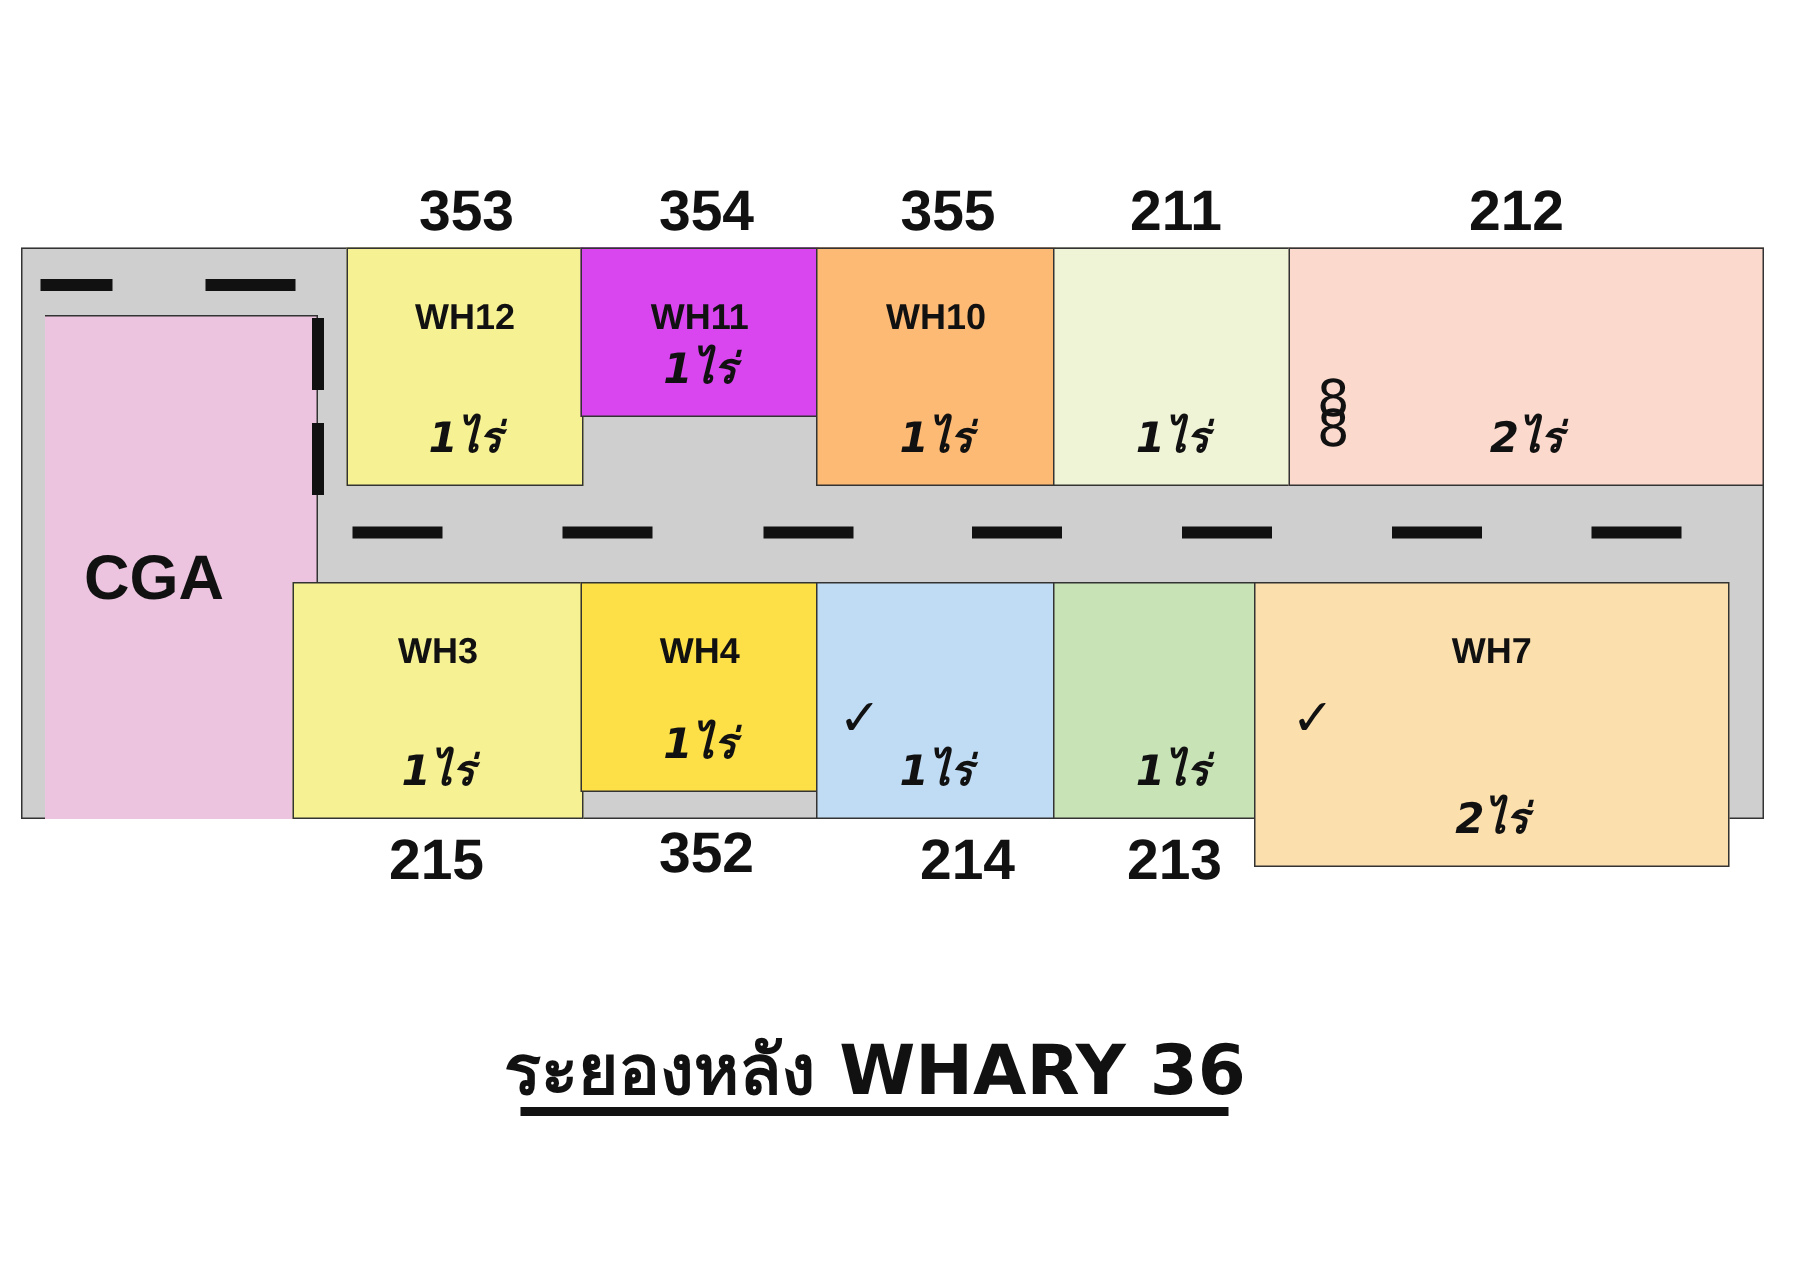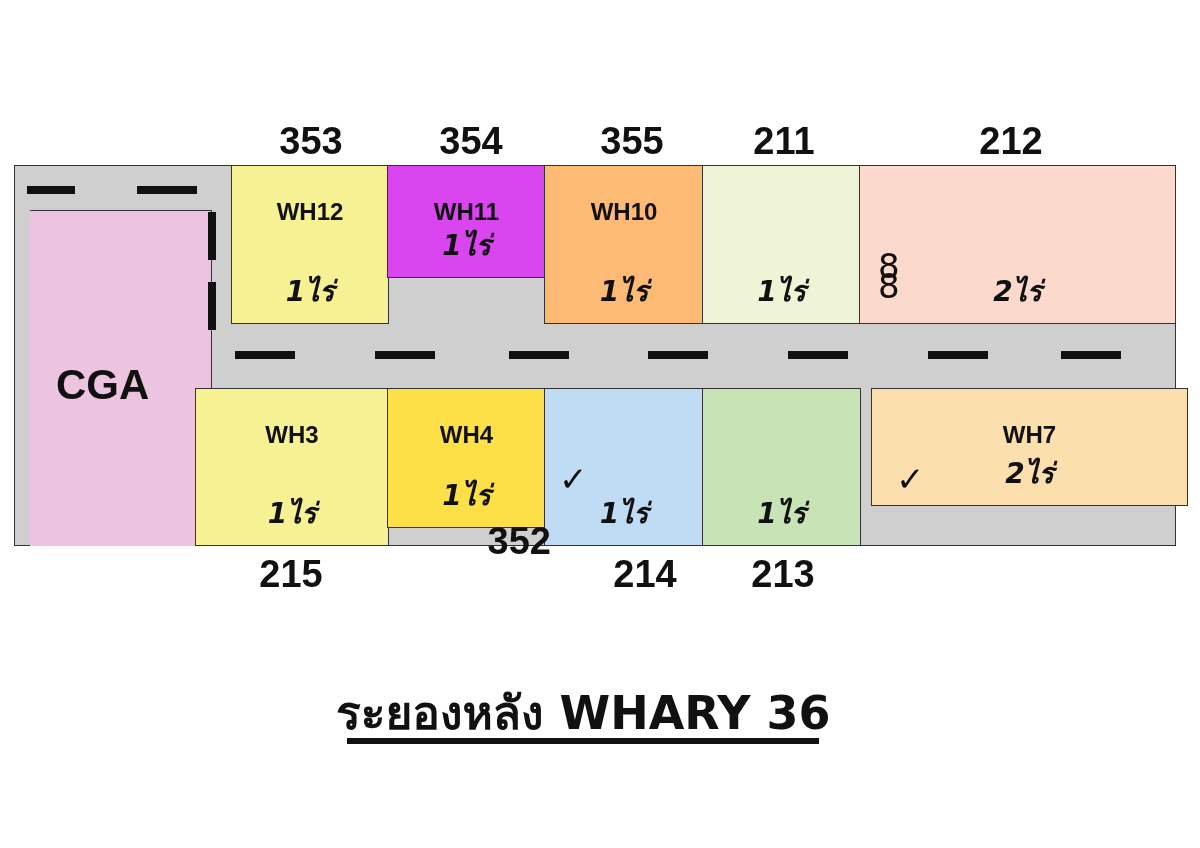--- a/index.html
+++ b/index.html
@@ -79,26 +79,26 @@
     <div class="name">WH4</div>
     <div class="area">1ไร่</div>
   </div>
   <div class="plot" style="left:529px;top:222px;width:160px;height:158px;background:#c0dcf4;">
     <div class="area">1ไร่</div>
     <div class="check" style="left:14px;top:70px;">✓</div>
   </div>
   <div class="plot" style="left:687px;top:222px;width:159px;height:158px;background:#c8e3b6;">
     <div class="area">1ไร่</div>
   </div>
-  <div class="plot" style="left:856px;top:222px;width:317px;height:118px;background:#fbdfad;">
+  <div class="plot" style="left:821px;top:222px;width:317px;height:190px;background:#fbdfad;">
     <div class="name">WH7</div>
     <div class="area">2ไร่</div>
     <div class="check" style="left:24px;top:70px;">✓</div>
   </div>
 </div>
 
 <div class="num" style="left:211px;top:553px;">215</div>
-<div class="num" style="left:391px;top:520px;text-align:right;">352</div>
+<div class="num" style="left:391px;top:548px;">352</div>
 <div class="num" style="left:565px;top:553px;">214</div>
 <div class="num" style="left:703px;top:553px;">213</div>
 
 <div class="title">ระยองหลัง  WHARY 36</div>
 <div class="underline"></div>
 
 </body></html>

